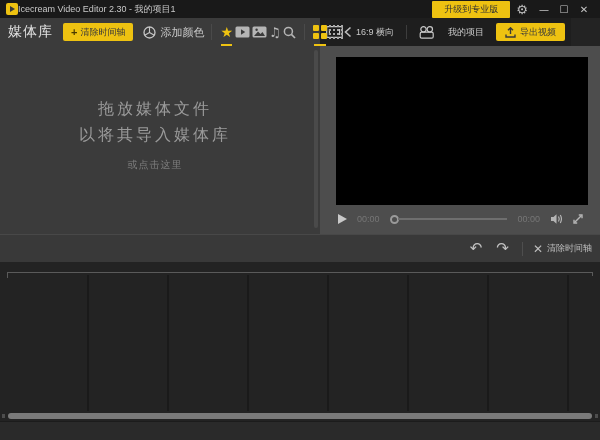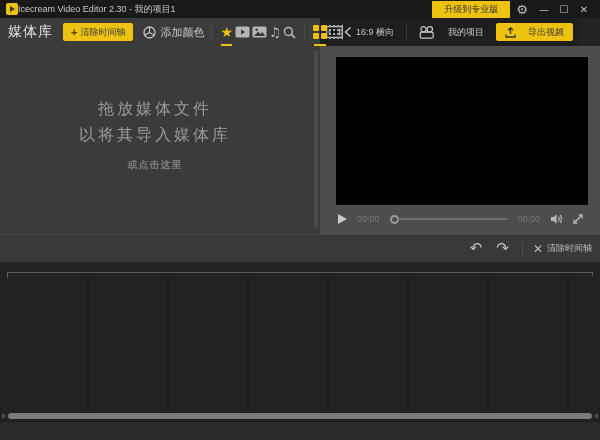--- a/index.html
+++ b/index.html
@@ -42,29 +42,29 @@
   .music-glyph { color:#b9b9b9; font-size:13px; font-family:"DejaVu Sans",sans-serif; }
   .grid4 { display:grid; grid-template-columns:6px 6px; grid-template-rows:6px 6px; gap:2px; }
   .grid4 div { background:#eec211; border-radius:1px; }
   .grid9 { display:grid; grid-template-columns:repeat(4,2.5px); grid-template-rows:repeat(4,2.5px); gap:1.5px; }
   .grid9 div { background:#a9a9a9; }
   .chevron { margin-left:auto; display:flex; align-items:center; }
 
   .tbr-item { display:flex; align-items:center; gap:13px; color:#c9c9c9; font-size:9px; white-space:nowrap; }
   .tbr-sep { width:1px; height:14px; background:#3d3d3d; margin:0 4px; }
   .export-btn { background:#eec211; color:#3a3a3a; font-size:9px; height:18px;
-    display:flex; align-items:center; gap:12px; padding:0 9px; border-radius:2px; margin-left:4px; white-space:nowrap; }
+    display:flex; align-items:center; gap:4px; padding:0 9px; border-radius:2px; margin-left:4px; white-space:nowrap; }
 
   
   .main { position:absolute; left:0; top:46px; width:600px; height:188px; display:flex;align-items:center; }
   .media-panel { width:320px; height:188px; background:#3b3b3b; position:relative; }
   .dropzone { position:absolute; left:0; top:50px; width:310px; text-align:center; }
   .dz-big { font-family:"DejaVu Serif","Liberation Serif",serif; color:#9a9a9a;
     font-size:16px; letter-spacing:3px; line-height:26px; }
-  .dz-small { color:#7e7e7e; font-size:10px; font-weight:bold; letter-spacing:1px; margin-top:10px; }
+  .dz-small { color:#7e7e7e; font-size:10px; font-weight:normal; letter-spacing:1px; margin-top:10px; }
   .media-vscroll { position:absolute; right:2px; top:4px; width:4px; height:178px;
     background:#4a4a4a; border-radius:2px; }
 
   .preview-panel { flex:1; height:188px; background:#4d4d4d; position:relative; }
   .video-area { position:absolute; left:16px; top:11px; width:252px; height:148px; background:#000; }
   .pv-controls { position:absolute; left:12px; right:12px; top:163px; height:20px;
     display:flex; align-items:center; }
   .play-btn { width:0; height:0; border-left:9px solid #c9c9c9;
     border-top:5.5px solid transparent; border-bottom:5.5px solid transparent; margin:0 4px 0 6px; }
   .pv-time { color:#767676; font-size:9px; margin:0 6px; white-space:nowrap; }

